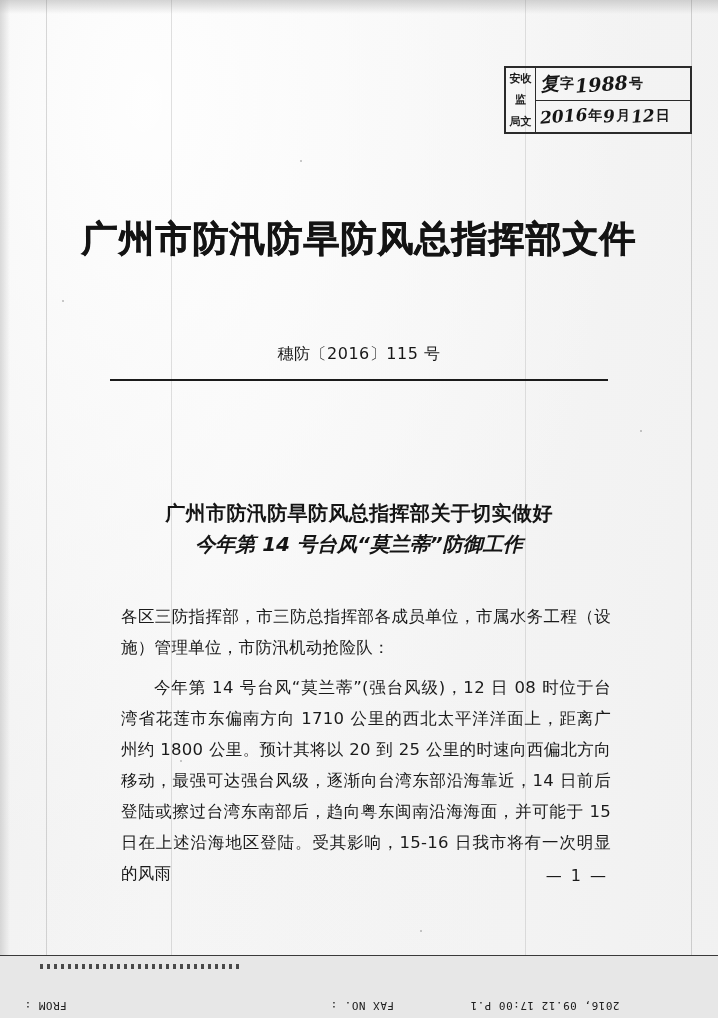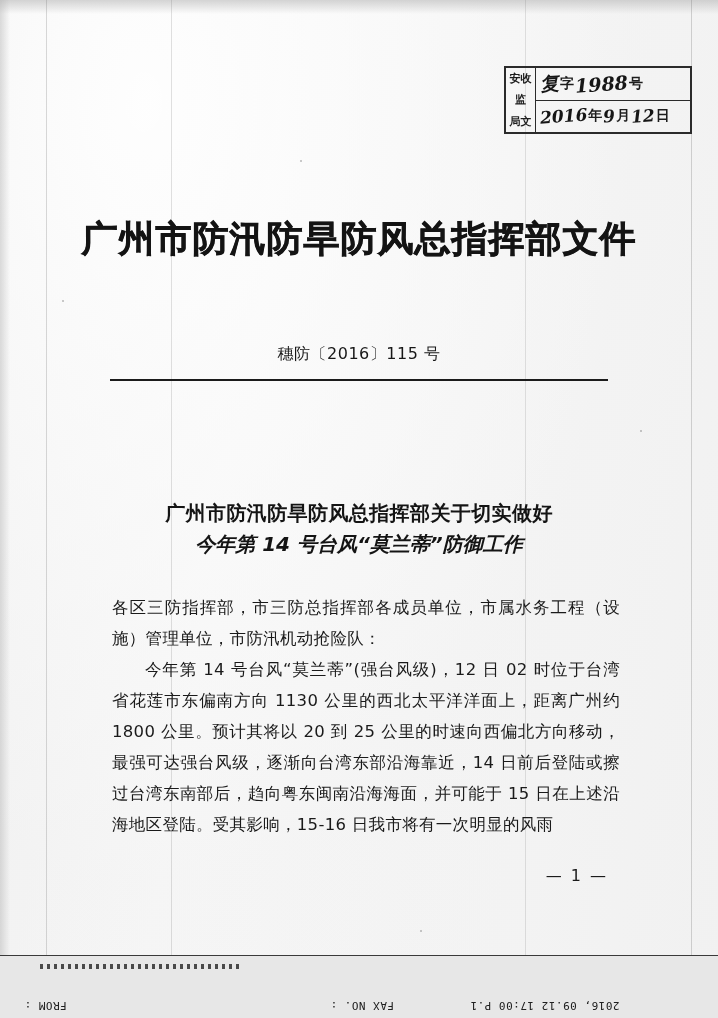--- a/index.html
+++ b/index.html
@@ -167,21 +167,21 @@
     left: 112px;
     right: 98px;
     top: 592px;
     font-size: 16.5px;
     line-height: 31px;
     color: #1a1a1a;
     text-align: justify;
     letter-spacing: 0.3px;
   }
   .body-text p {
-    margin: 0;
+    margin: 9px;
   }
   .body-text p.indent {
     text-indent: 2em;
   }
 
   .page-num {
     position: absolute;
     left: 0; right: 110px;
     top: 866px;
     text-align: right;
@@ -274,21 +274,21 @@
 
   <div class="rule"></div>
 
   <div class="title">
     <span class="tl">广州市防汛防旱防风总指挥部关于切实做好</span>
     <span class="tl tl2">今年第 14 号台风“莫兰蒂”防御工作</span>
   </div>
 
   <div class="body-text">
     <p>各区三防指挥部，市三防总指挥部各成员单位，市属水务工程（设施）管理单位，市防汛机动抢险队：</p>
-    <p class="indent">今年第 14 号台风“莫兰蒂”(强台风级)，12 日 02 时位于台湾省花莲市东偏南方向 1130 公里的西北太平洋洋面上，距离广州约 1800 公里。预计其将以 20 到 25 公里的时速向西偏北方向移动，最强可达强台风级，逐渐向台湾东部沿海靠近，14 日前后登陆或擦过台湾东南部后，趋向粤东闽南沿海海面，并可能于 15 日在上述沿海地区登陆。受其影响，15-16 日我市将有一次明显的风雨</p>
+    <p class="indent">今年第 14 号台风“莫兰蒂”(强台风级)，12 日 08 时位于台湾省花莲市东偏南方向 1710 公里的西北太平洋洋面上，距离广州约 1800 公里。预计其将以 20 到 25 公里的时速向西偏北方向移动，最强可达强台风级，逐渐向台湾东部沿海靠近，14 日前后登陆或擦过台湾东南部后，趋向粤东闽南沿海海面，并可能于 15 日在上述沿海地区登陆。受其影响，15-16 日我市将有一次明显的风雨</p>
   </div>
 
   <div class="page-num">— 1 —</div>
 
   <div class="fax-strip">
     <div class="dots"></div>
     <div class="fax-text fax-from">FROM :</div>
     <div class="fax-text fax-no">FAX NO. :</div>
     <div class="fax-text fax-date">2016, 09.12  17:00 P.1</div>
   </div>

